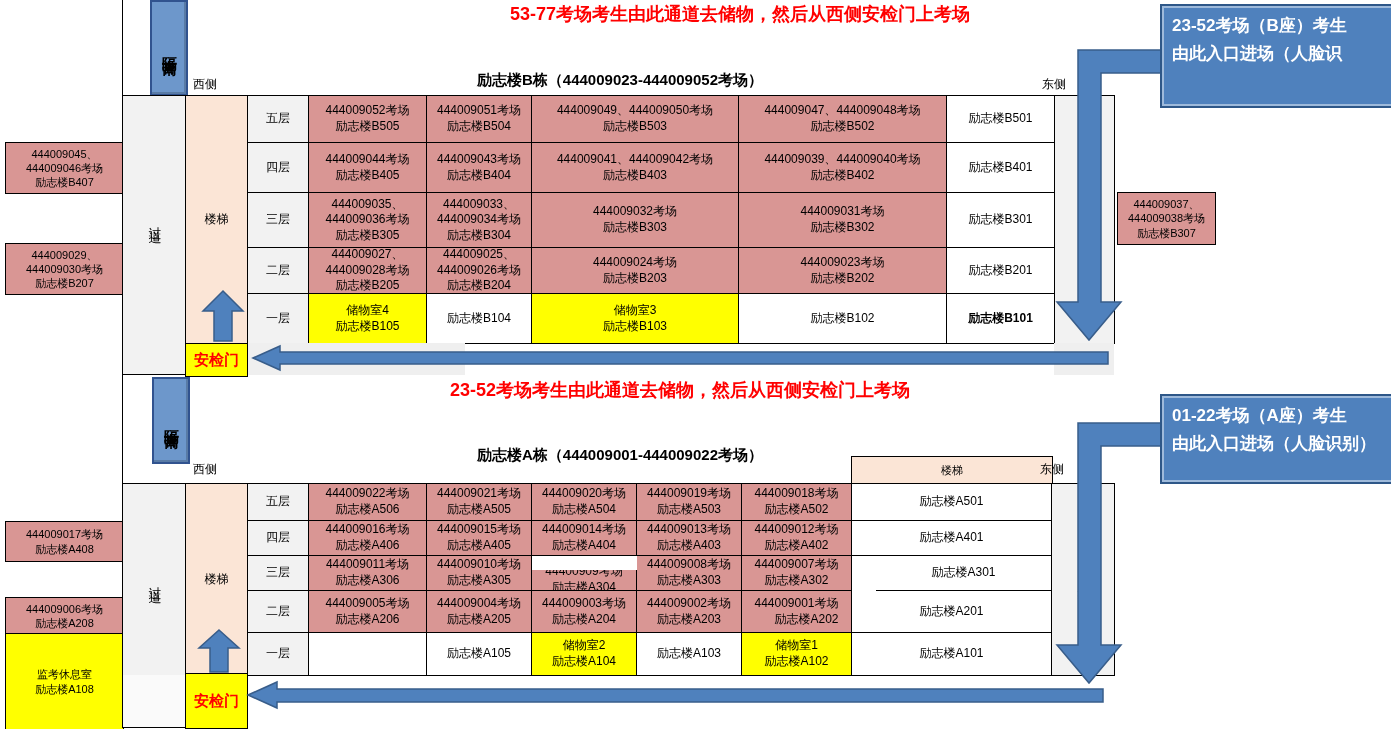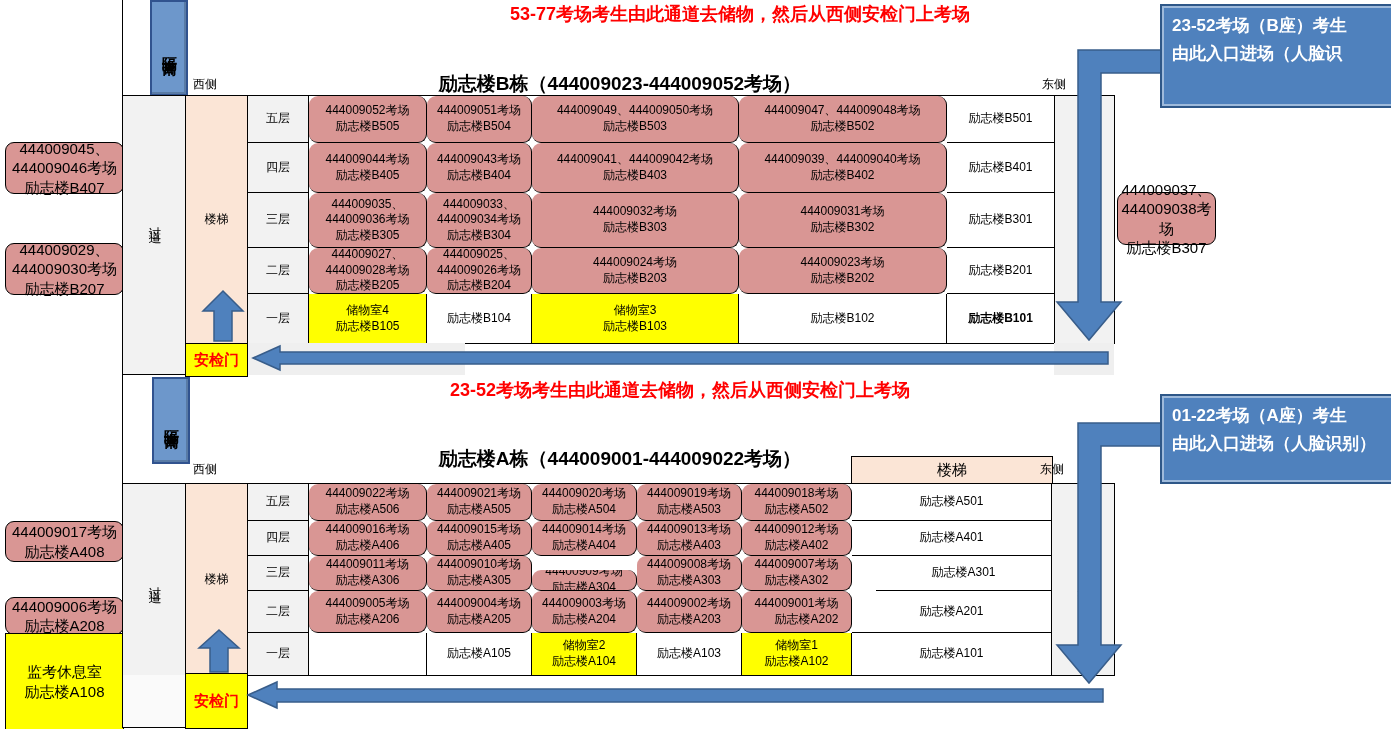--- a/index.html
+++ b/index.html
@@ -1,29 +1,29 @@
 <!DOCTYPE html>
 <html><head>
 <meta charset="utf-8">
 <style>
   html,body{margin:0;padding:0;background:#fff;}
   .stage{position:relative;width:1391px;height:729px;background:#fff;overflow:hidden;
          font-family:"Liberation Sans",sans-serif;color:#000;}
   .grid{position:absolute;display:grid;border-top:1px solid #000;border-left:1px solid #000;background:#fff;}
   .cell{border-right:1px solid #000;border-bottom:1px solid #000;display:flex;align-items:center;
         justify-content:center;text-align:center;white-space:pre-line;font-size:12px;line-height:1.3;overflow:hidden;}
-  .pink{background:#d99694;border-radius:9px;}
+  .pink{background:#d99694;}
   .yellow{background:#ffff00;}
   .gray{background:#f2f2f2;}
   .peach{background:#fbe5d6;}
   .white{background:#ffffff;}
   .vtext{writing-mode:vertical-rl;text-orientation:upright;letter-spacing:4px;font-size:13px;}
   .sidebox{position:absolute;border:1px solid #000;display:flex;align-items:center;justify-content:center;
-           text-align:center;white-space:pre-line;font-size:15px;line-height:1.3;}
-  .title{position:absolute;font-weight:bold;font-size:19px;text-align:center;white-space:nowrap;}
+           text-align:center;white-space:pre-line;font-size:11px;line-height:1.3;}
+  .title{position:absolute;font-weight:bold;font-size:15px;text-align:center;white-space:nowrap;}
   .note{position:absolute;color:#ff0000;font-weight:bold;font-size:18px;text-align:center;white-space:nowrap;}
   .sidelabel{position:absolute;font-size:12px;}
   .gate{position:absolute;background:#ffff00;border:1px solid #000;color:#ff0000;font-weight:bold;
         font-size:15px;display:flex;align-items:center;justify-content:center;}
   .barrier{position:absolute;background:#6d97cb;border:2px solid #31538f;
            box-shadow:inset -2px -2px 0 rgba(0,0,0,.18);display:flex;align-items:center;justify-content:center;
            font-weight:bold;}
   .barrier .vtext{font-size:15px;letter-spacing:2px;font-weight:bold;}
   .entrybox{position:absolute;background:#4f81bd;border:2px solid #2e5788;
             box-shadow:inset 0 0 0 2px rgba(255,255,255,.45);color:#fff;font-weight:bold;font-size:17px;

